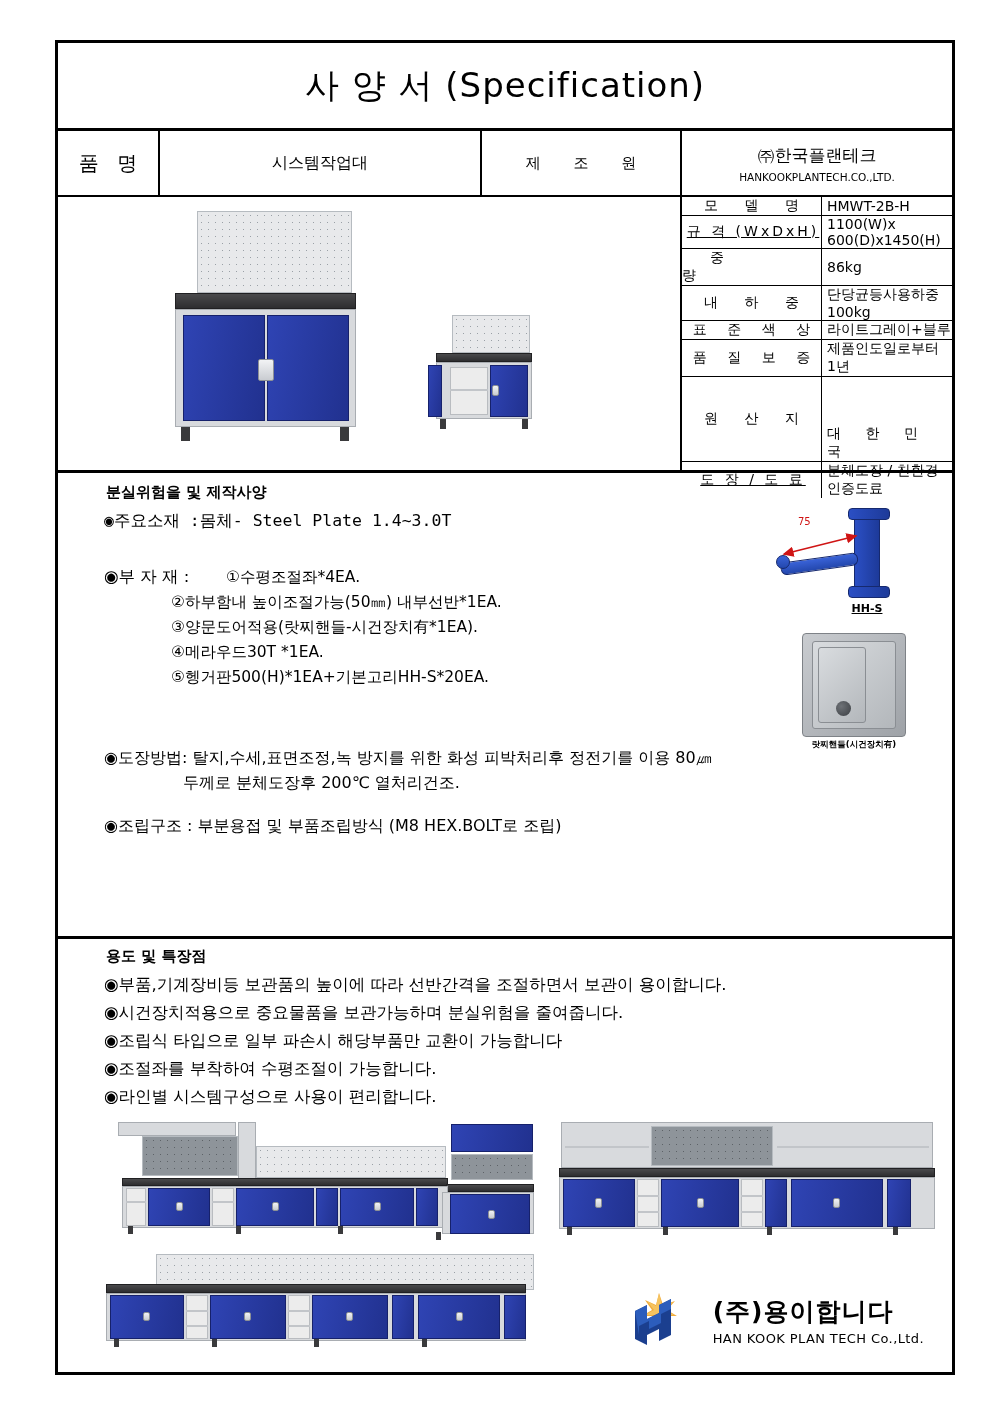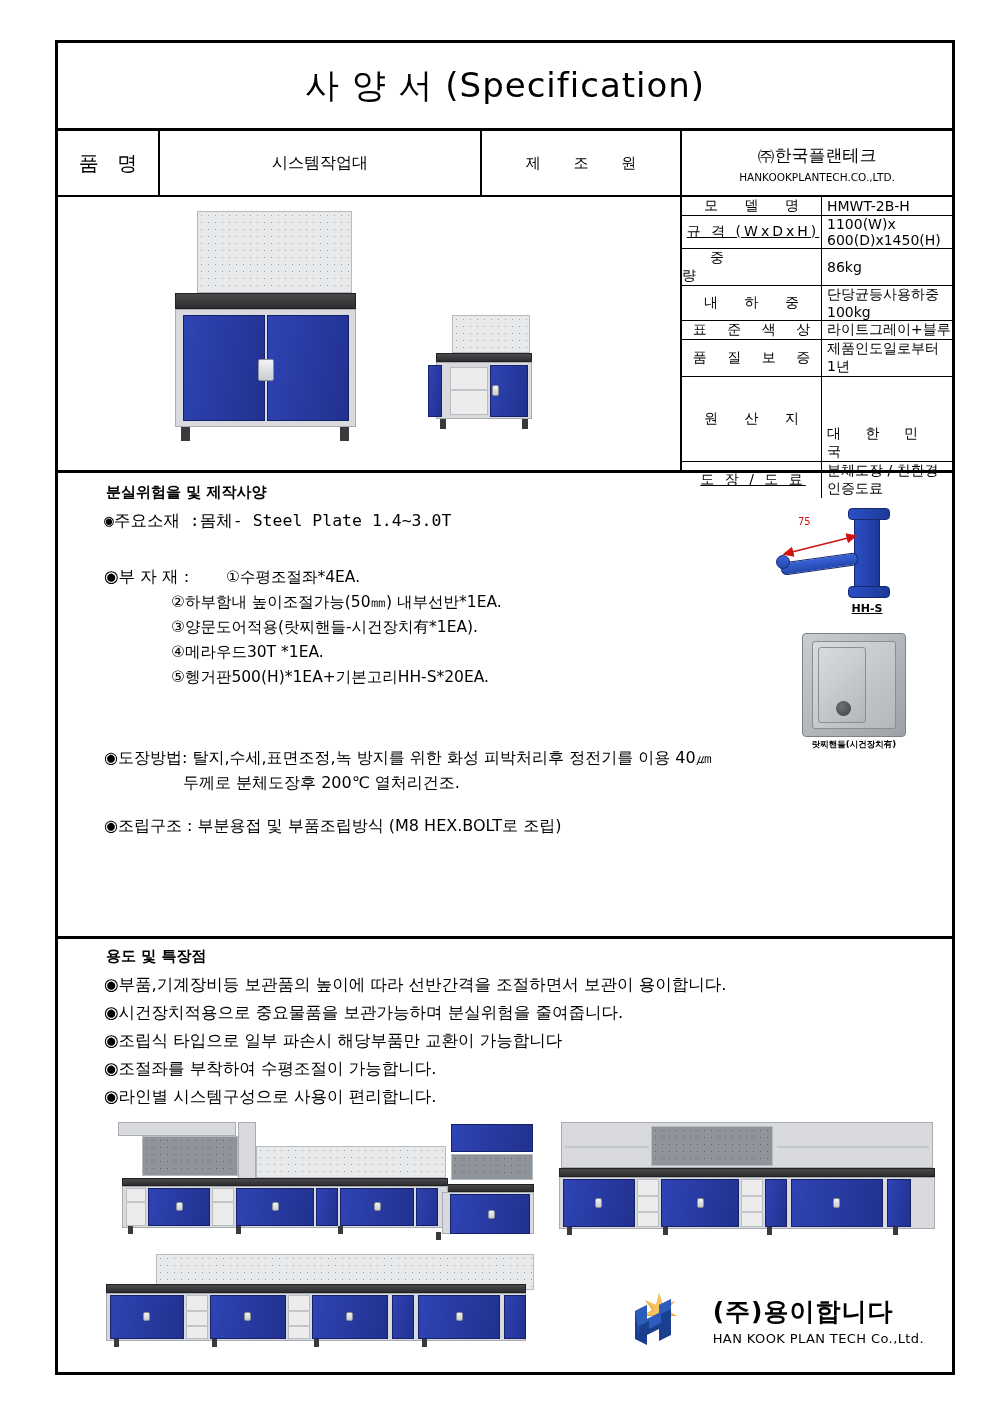--- a/index.html
+++ b/index.html
@@ -206,21 +206,21 @@
 
     <div class="bullet-line mono" style="margin-top:6px;">◉주요소재 :몸체- Steel Plate 1.4~3.0T</div>
 
     <div class="bullet-line" style="margin-top:34px;">◉부 자 재 :</div>
     <div class="sub-line" style="margin-top:-25px; padding-left:168px;">①수평조절좌*4EA.</div>
     <div class="sub-line">②하부함내 높이조절가능(50㎜) 내부선반*1EA.</div>
     <div class="sub-line">③양문도어적용(랏찌핸들-시건장치有*1EA).</div>
     <div class="sub-line">④메라우드30T *1EA.</div>
     <div class="sub-line">⑤헹거판500(H)*1EA+기본고리HH-S*20EA.</div>
 
-    <div class="bullet-line" style="margin-top:60px; font-size:16px;">◉도장방법: 탈지,수세,표면조정,녹 방지를 위한 화성 피박처리후 정전기를 이용 40㎛</div>
+    <div class="bullet-line" style="margin-top:60px; font-size:16px;">◉도장방법: 탈지,수세,표면조정,녹 방지를 위한 화성 피박처리후 정전기를 이용 80㎛</div>
     <div class="cont-line" style="margin-top:4px;">두께로 분체도장후 200℃ 열처리건조.</div>
     <div class="bullet-line" style="margin-top:22px; font-size:16px;">◉조립구조 : 부분용접 및 부품조립방식 (M8 HEX.BOLT로 조립)</div>
 
     <div class="hook-img" style="left:706px; top:35px; width:160px; height:110px;">
       <div class="hook-stem" style="position:absolute; left:90px; top:4px; width:26px; height:86px;"></div>
       <div class="hook-stem" style="position:absolute; left:84px; top:0px; width:42px; height:12px; border-radius:4px;"></div>
       <div class="hook-stem" style="position:absolute; left:84px; top:78px; width:42px; height:12px; border-radius:4px;"></div>
       <div class="hook-arm" style="position:absolute; left:16px; top:44px; width:78px; height:13px; transform: rotate(-8deg); transform-origin: right center;"></div>
       <div class="hook-arm" style="position:absolute; left:12px; top:47px; width:14px; height:14px; border-radius:50%;"></div>
       <svg style="position:absolute; left:14px; top:22px;" width="86" height="30" viewBox="0 0 86 30">

